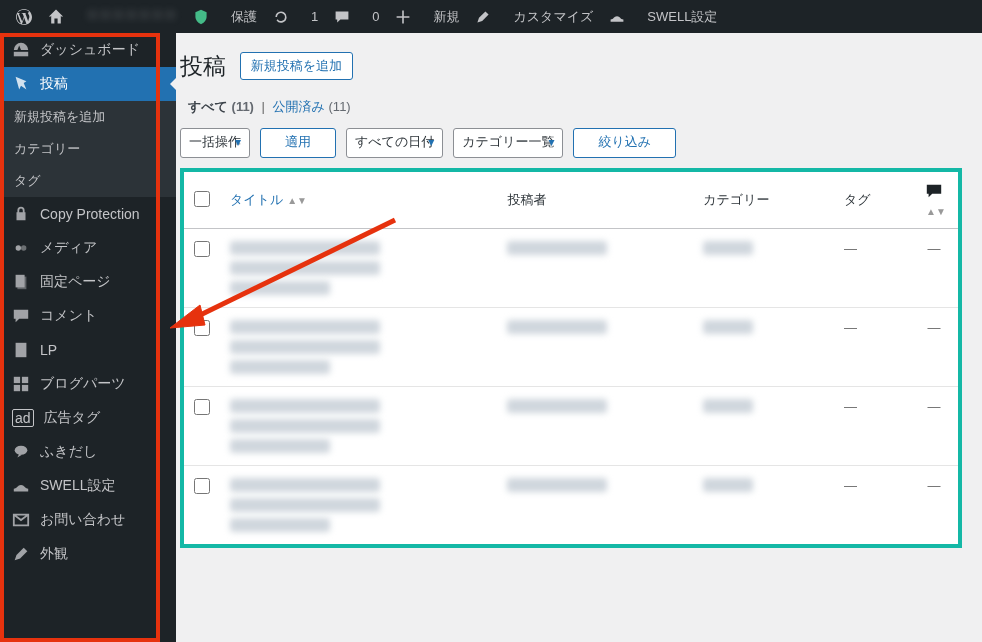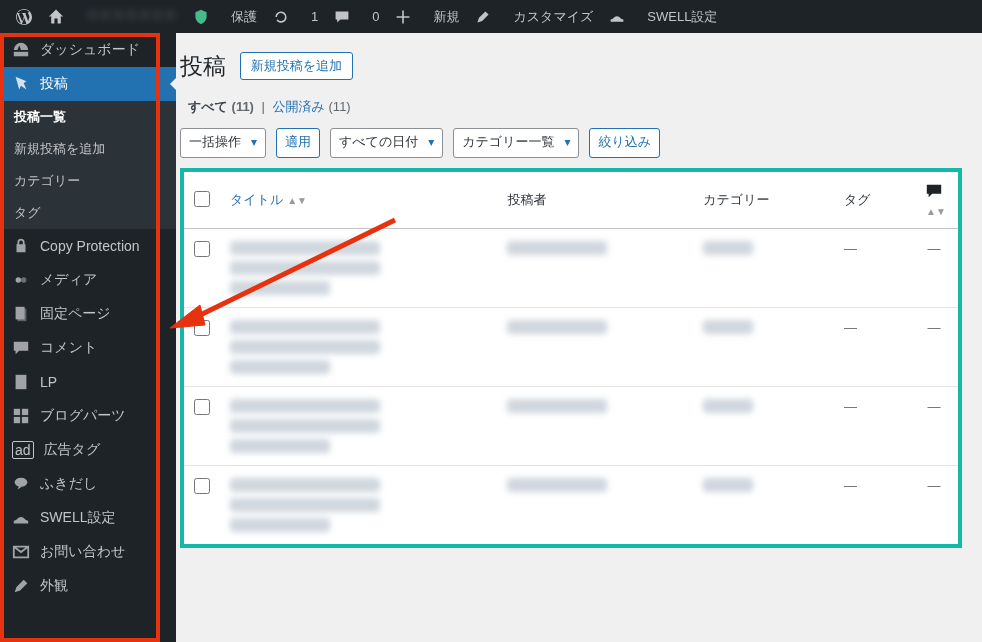--- a/index.html
+++ b/index.html
@@ -19,23 +19,23 @@
 #sidebar-outline{position:absolute;left:0;top:33px;width:160px;height:calc(100% - 33px);border:4px solid #e6320e;pointer-events:none;z-index:5}
 #content{position:absolute;left:160px;top:33px;right:0;bottom:0;padding:18px 20px;overflow:auto}
 h1{font-size:23px;font-weight:400;color:#1d2327;display:inline-block;margin-right:10px}
 .add-btn{display:inline-block;padding:4px 10px;border:1px solid #2271b1;color:#2271b1;background:#fff;font-size:13px;border-radius:3px;cursor:pointer;vertical-align:4px}
 .subsubsub{margin:16px 8px 12px;font-size:13px}
 .subsubsub .sep{color:#666;padding:0 4px}
 .subsubsub .cur{font-weight:600}
 .subsubsub a{color:#2271b1;cursor:pointer}
 .subsubsub .cnt{color:#646970}
 .tablenav{display:flex;gap:10px;margin-bottom:10px}
-.sel,.btn{border:1px solid #8c8f94;border-radius:3px;background:#fff;padding:4px 24px 4px 8px;font-size:13px;color:#2c3338;height:30px;cursor:pointer;position:relative}
+.sel,.btn{border:1px solid #8c8f94;border-radius:3px;background:#fff;padding:4px 8px 4px 8px;font-size:13px;color:#2c3338;height:30px;cursor:pointer;position:relative}
 .sel::after{content:"▾";position:absolute;right:8px;top:6px;color:#2271b1;font-size:12px}
-.btn{padding:4px 8px;color:#2271b1;border-color:#2271b1}
+.btn{padding:4px 24px;color:#2271b1;border-color:#2271b1}
 table{width:100%;border-collapse:collapse;background:#fff;border:4px solid #14b8a6}
 thead th{text-align:left;padding:10px 10px;font-weight:400;border-bottom:1px solid #c3c4c7;font-size:13px;color:#2c3338}
 thead th.sortable{color:#2271b1;cursor:pointer}
 thead th .sort-ind{color:#999;font-size:10px;margin-left:4px}
 tbody td{padding:12px 10px;vertical-align:top;border-bottom:1px solid #e5e5e5}
 .cb{width:30px;text-align:center}
 .cb input{width:16px;height:16px;cursor:pointer}
 .blurbox{background:#cfd6dd;border-radius:3px;height:14px;filter:blur(3px)}
 .blurbox.w1{width:150px;margin-bottom:6px}
 .blurbox.w2{width:100px}
@@ -106,21 +106,20 @@
       </svg>
       <span>ダッシュボード</span>
     </div>
   <div class="mi current">
       <svg viewBox="0 0 20 20">
         <path d="M4 2l12 5-3 2 3 7-6-4-2 4-4-14z"></path>
       </svg>
       <span>投稿</span>
     </div>
   <div class="sub">
-    <div class="si current">投稿一覧</div>
     <div class="si">新規投稿を追加</div>
     <div class="si">カテゴリー</div>
     <div class="si">タグ</div>
   </div>
   <div class="mi">
       <svg viewBox="0 0 20 20">
         <path d="M6 8V6a4 4 0 118 0v2h1v9H5V8h1zm2 0h4V6a2 2 0 10-4 0v2z"></path>
       </svg>
       <span>Copy Protection</span>
     </div>

